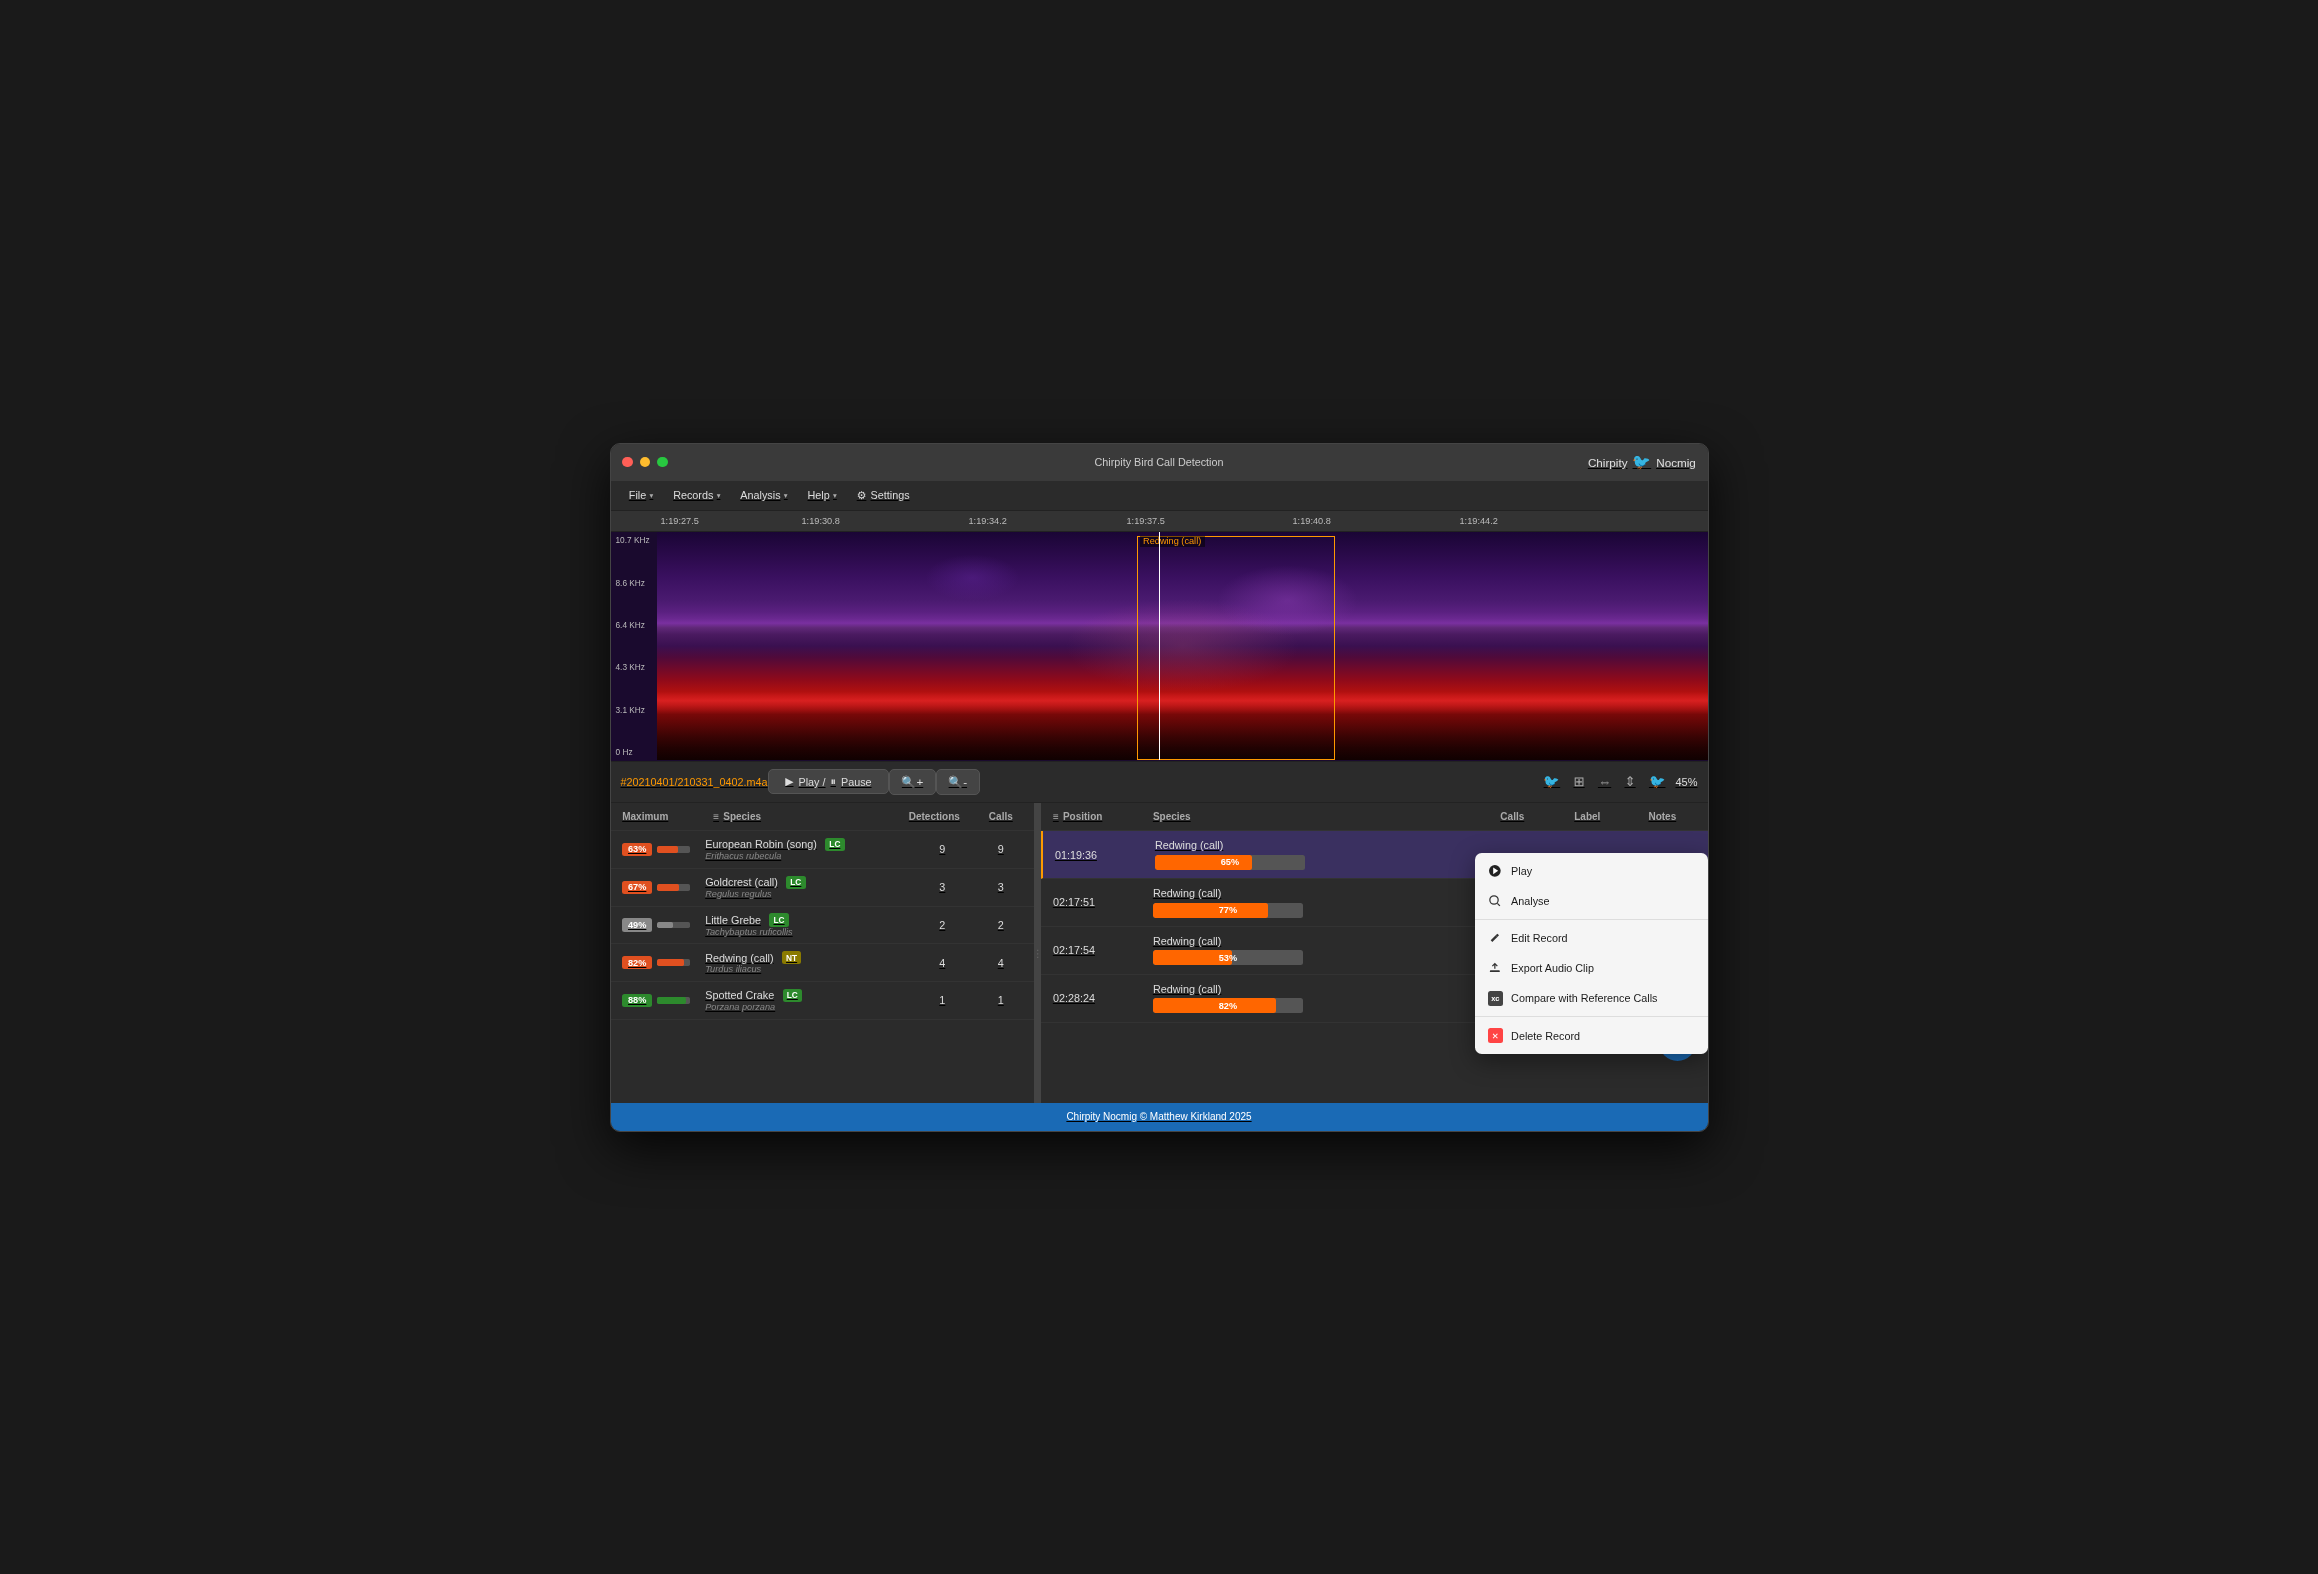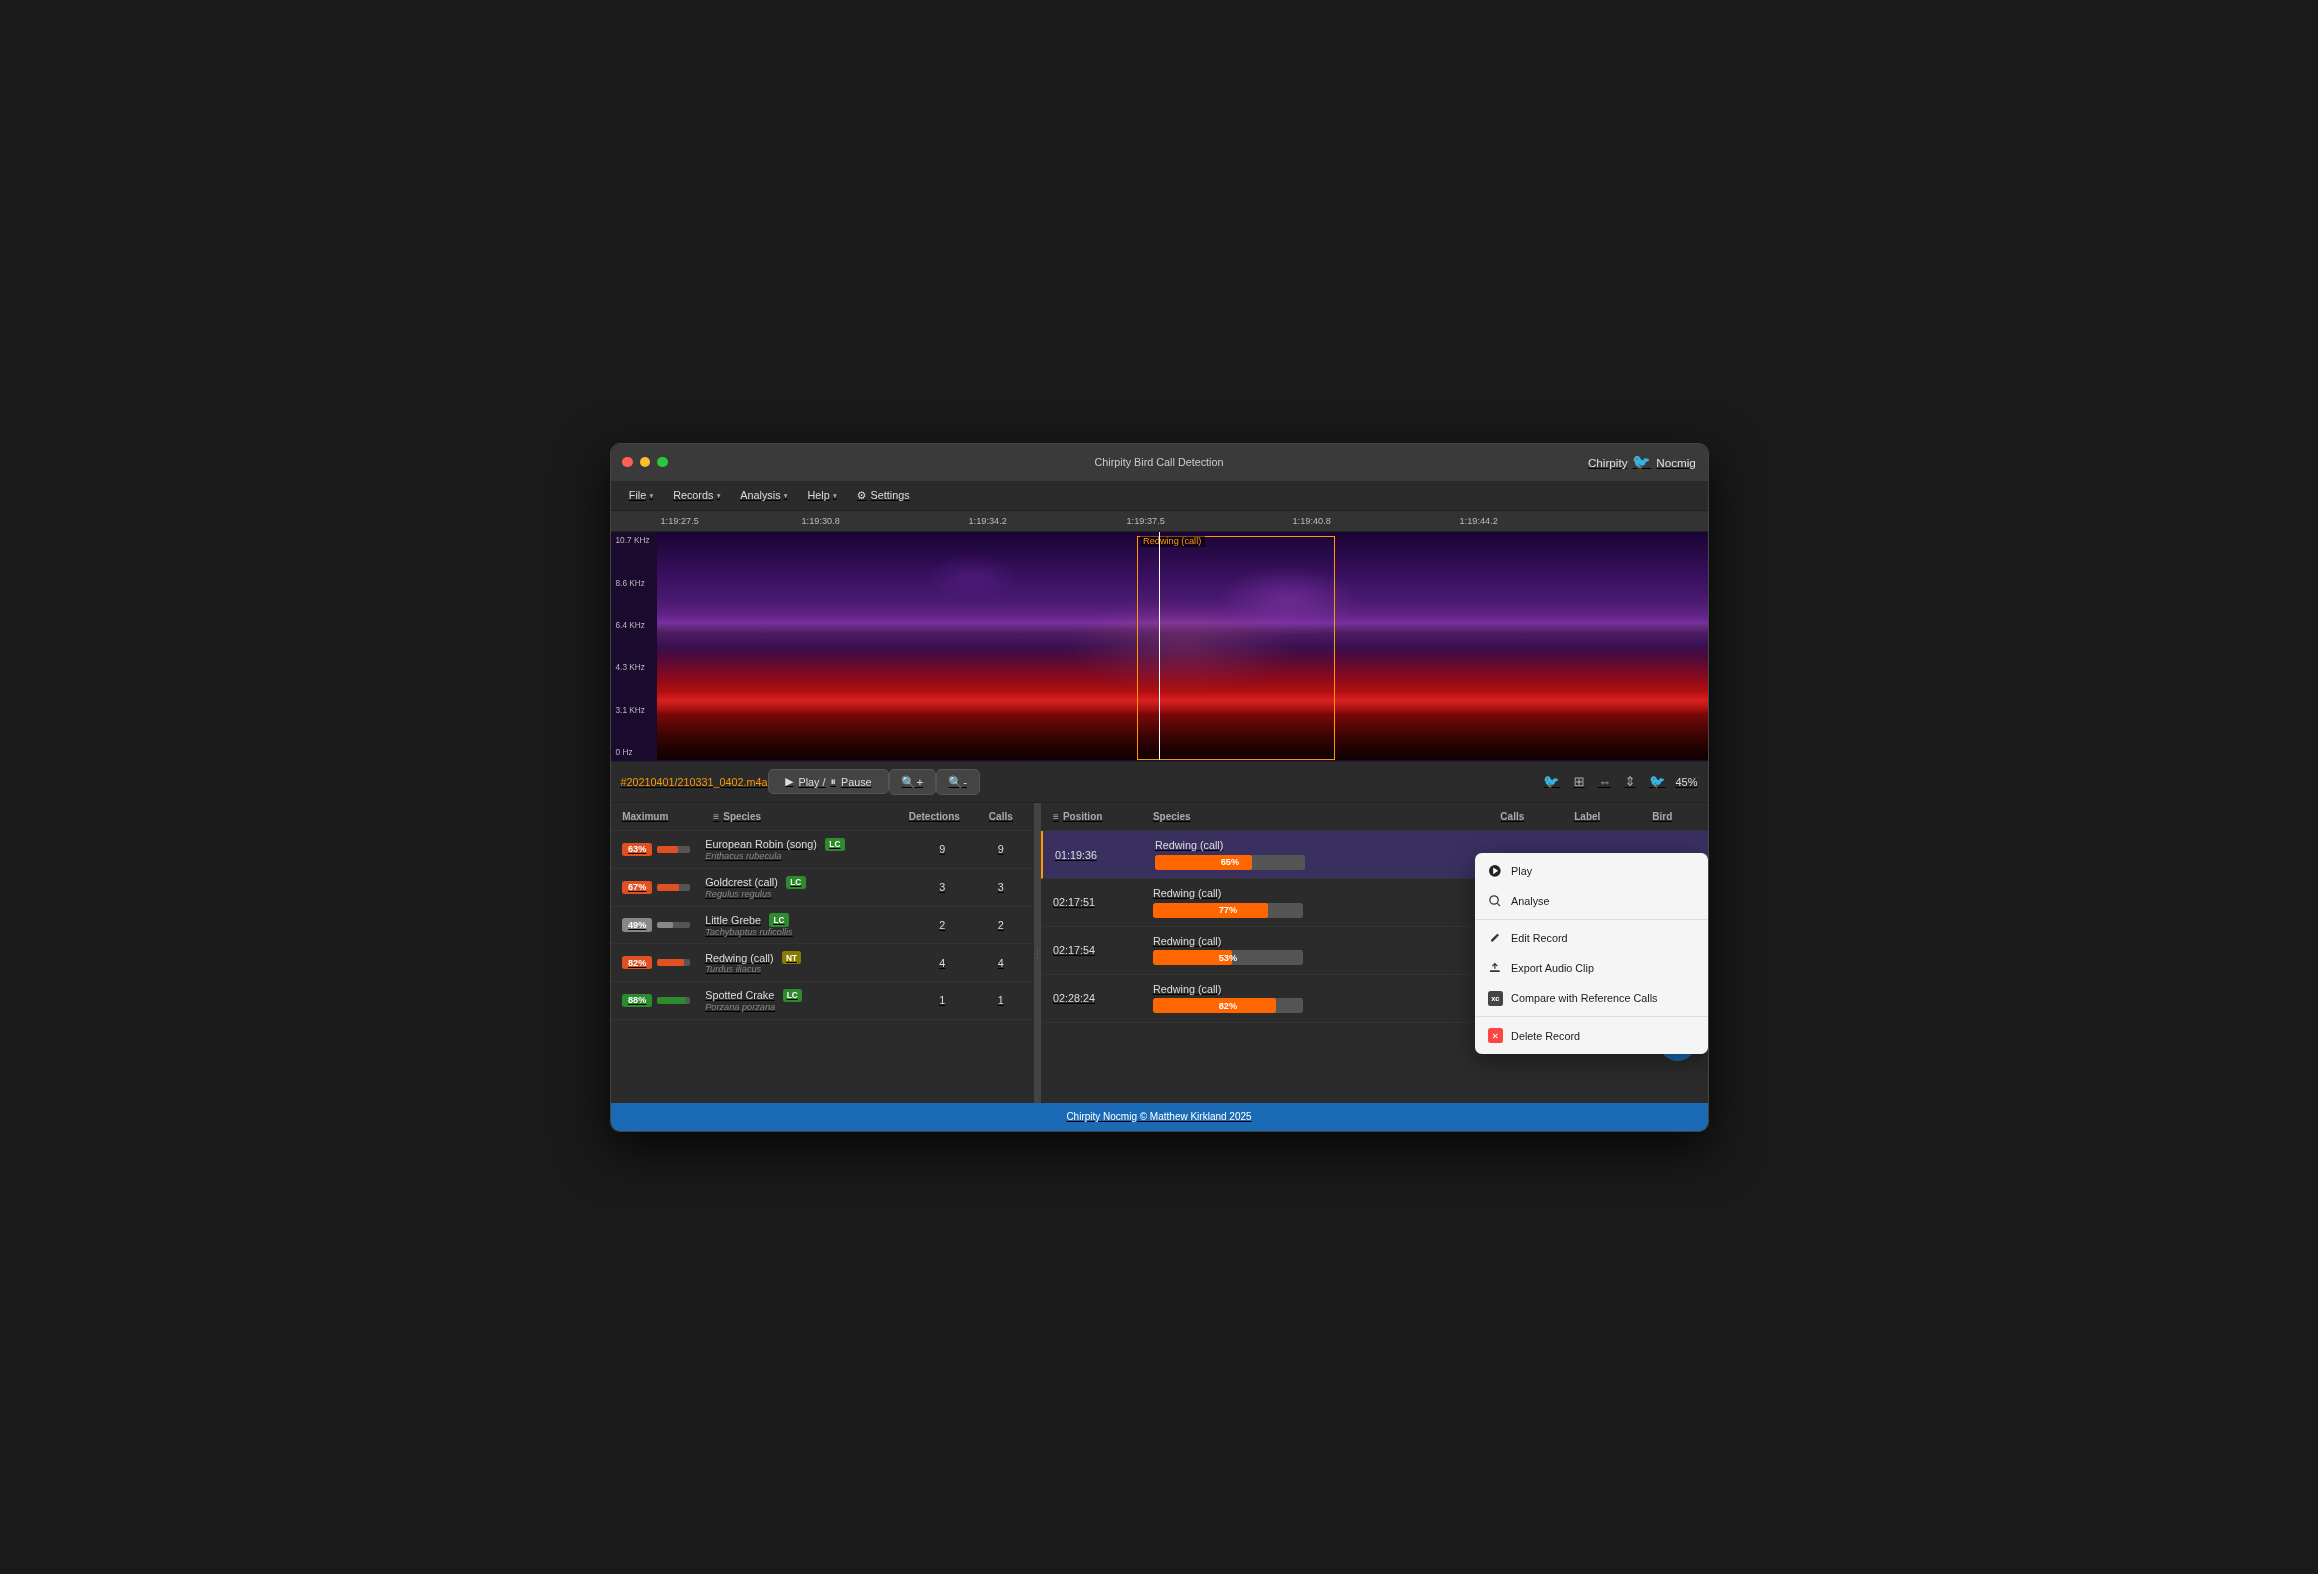--- a/index.html
+++ b/index.html
@@ -672,21 +672,21 @@
           <div class="col-sp col-header">
             <span>Species</span>
           </div>
           <div class="col-calls-r col-header">
             <span>Calls</span>
           </div>
           <div class="col-label col-header">
             <span>Label</span>
           </div>
           <div class="col-notes col-header">
-            <span>Bird</span>
+            <span>Notes</span>
           </div>
         </div>
 
         <div id="detections-list">
             <div class="detection-row selected">
     <div class="pos-cell">01:19:36</div>
     <div class="sp-cell">
       <div class="det-sp-name">Redwing (call)</div>
       <div class="det-bar-container">
         <div class="det-bar-bg">

